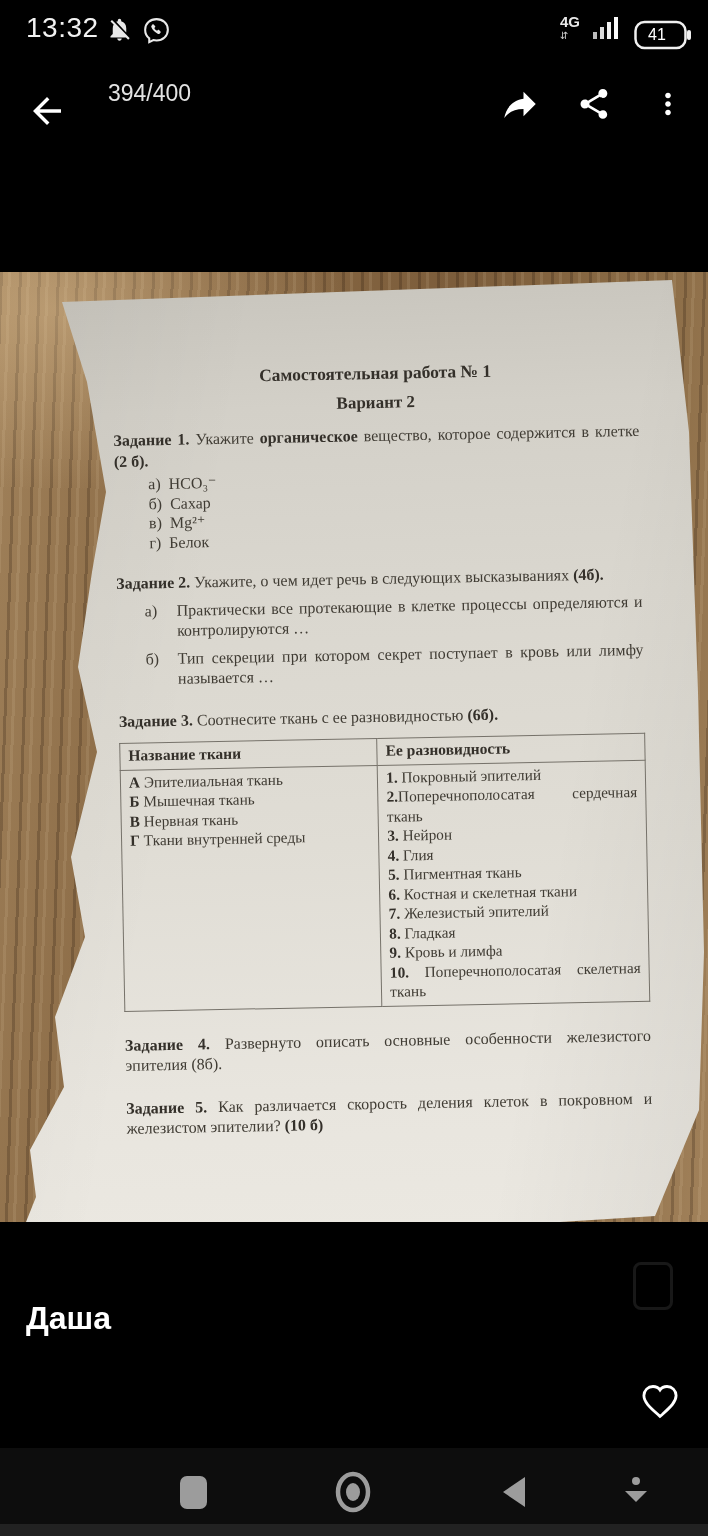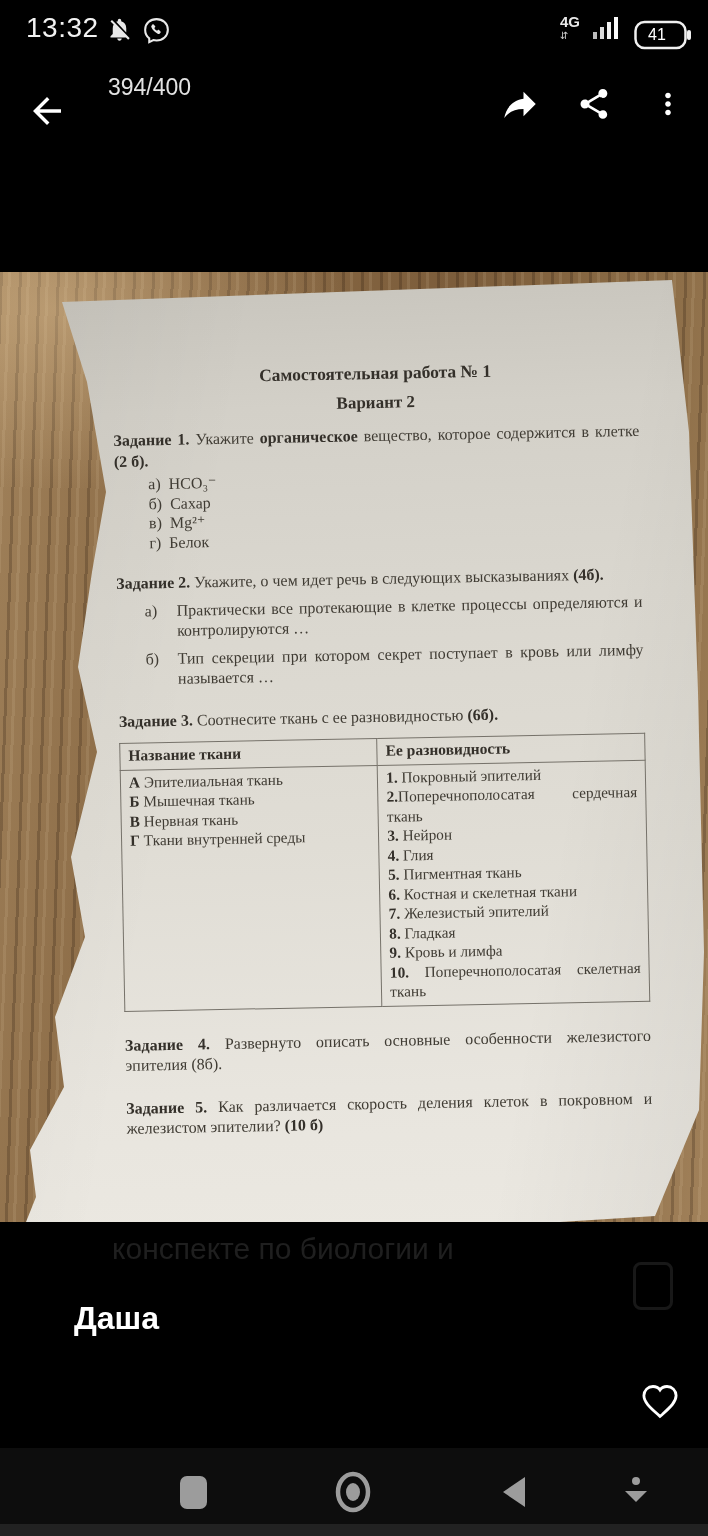--- a/index.html
+++ b/index.html
@@ -12,21 +12,21 @@
   .sb-right{position:absolute;right:16px;top:8px;display:flex;align-items:center;gap:12px;}
   .sb-4g{color:#e8e8e8;font-size:15px;font-weight:700;line-height:14px;text-align:left;}
   .sb-4g .arr{display:block;font-size:10px;letter-spacing:-1px;color:#cfcfcf;font-weight:400;}
   .battery{position:relative;width:58px;height:30px;margin-top:12px;}
   .battery .num{position:absolute;left:14px;top:6px;color:#fff;font-size:16px;font-weight:500;}
   
   .appbar{position:absolute;top:56px;left:0;width:708px;height:114px;}
   .back-btn{position:absolute;left:26px;top:34px;width:44px;height:44px;}
   .titleblock{position:absolute;left:108px;top:8px;}
   .app-title{color:#fff;font-size:31px;font-weight:500;letter-spacing:.3px;}
-  .app-sub{color:#f0f0f0;font-size:23px;font-weight:400;margin-top:10px;opacity:.95;}
+  .app-sub{color:#f0f0f0;font-size:23px;font-weight:400;margin-top:16px;opacity:.95;}
   .actions{position:absolute;right:18px;top:26px;display:flex;gap:30px;align-items:center;}
   .act{width:44px;height:44px;display:flex;align-items:center;justify-content:center;}
   
   .photo{position:absolute;top:272px;left:0;width:708px;height:950px;overflow:hidden;
     background:linear-gradient(97deg,#a0815a 0%,#8a6a45 25%,#7c5d3b 55%,#8b6c46 80%,#a1815a 100%);}
   .photo::before{content:"";position:absolute;inset:0;
     background:repeating-linear-gradient(92deg,rgba(30,15,5,.22) 0 3px,rgba(0,0,0,0) 3px 8px,
       rgba(255,235,200,.10) 8px 11px,rgba(0,0,0,0) 11px 19px);}
   .photo::after{content:"";position:absolute;inset:0;
     background:radial-gradient(420px 260px at 8% 4%,rgba(235,205,160,.38),rgba(0,0,0,0) 70%);}
@@ -48,21 +48,21 @@
   .q-item{display:flex;margin-top:7px;}
   .q-item .k{flex:0 0 32px;}
   .q-item .t{flex:1;text-align:justify;}
   table.match{width:100%;border-collapse:collapse;margin-top:11px;font-size:15.3px;line-height:19.5px;}
   table.match td,table.match th{border:1.5px solid #76726a;vertical-align:top;padding:2px 8px 4px 8px;text-align:left;}
   table.match th{font-size:15.5px;color:#34302a;}
   td.varcell div{text-align:justify;}
   
   .ghost{position:absolute;left:112px;top:1228px;color:#1f1f1f;font-size:30px;line-height:41px;font-weight:500;}
   .ghost-sq{position:absolute;left:633px;top:1262px;width:34px;height:42px;border:3px solid #181818;border-radius:8px;}
-  .sender{position:absolute;left:26px;top:1300px;color:#fff;font-size:32px;font-weight:700;margin-left:48px;}
+  .sender{position:absolute;left:26px;top:1300px;color:#fff;font-size:32px;font-weight:700;}
   .heart-btn{position:absolute;left:638px;top:1380px;width:44px;height:44px;}
   
   .navbar{position:absolute;left:0;top:1448px;width:708px;height:88px;background:#0d0d0d;}
   .nav-btn{position:absolute;top:0;width:80px;height:88px;display:flex;align-items:center;justify-content:center;}
   .recents-sq{width:27px;height:33px;border-radius:7px;background:#9c9c9c;}
 </style>
 </head>
 <body>
 
 <div class="phone">
@@ -185,21 +185,20 @@
         </tbody>
           </table>
 
         <div class="task" style="margin-top:24px"><b>Задание 4.</b><span> Развернуто описать основные особенности железистого эпителия (8б).</span></div>
         <div class="task" style="margin-top:22px"><b>Задание 5.</b><span> Как различается скорость деления клеток в покровном и железистом эпителии? </span><b>(10 б)</b></div>
       </div>
     </div>
   </div>
 
   <div class="ghost">
-    <div>конспекте по биологии и</div>
   </div>
   <div class="ghost-sq"></div>
 
   <div class="sender">Даша</div>
 
   <span class="heart-btn">
     <svg width="44" height="42" viewBox="0 0 24 24">
         <path fill="none" stroke="#fff" stroke-width="1.6" d="M12 20.8l-1.3-1.2C6 15.4 2.8 12.5 2.8 8.9c0-2.9 2.3-5.2 5.2-5.2 1.6 0 3.2.8 4 2 .8-1.2 2.4-2 4-2 2.9 0 5.2 2.3 5.2 5.2 0 3.6-3.2 6.5-7.9 10.8L12 20.8z"></path>
       </svg>
   </span>

